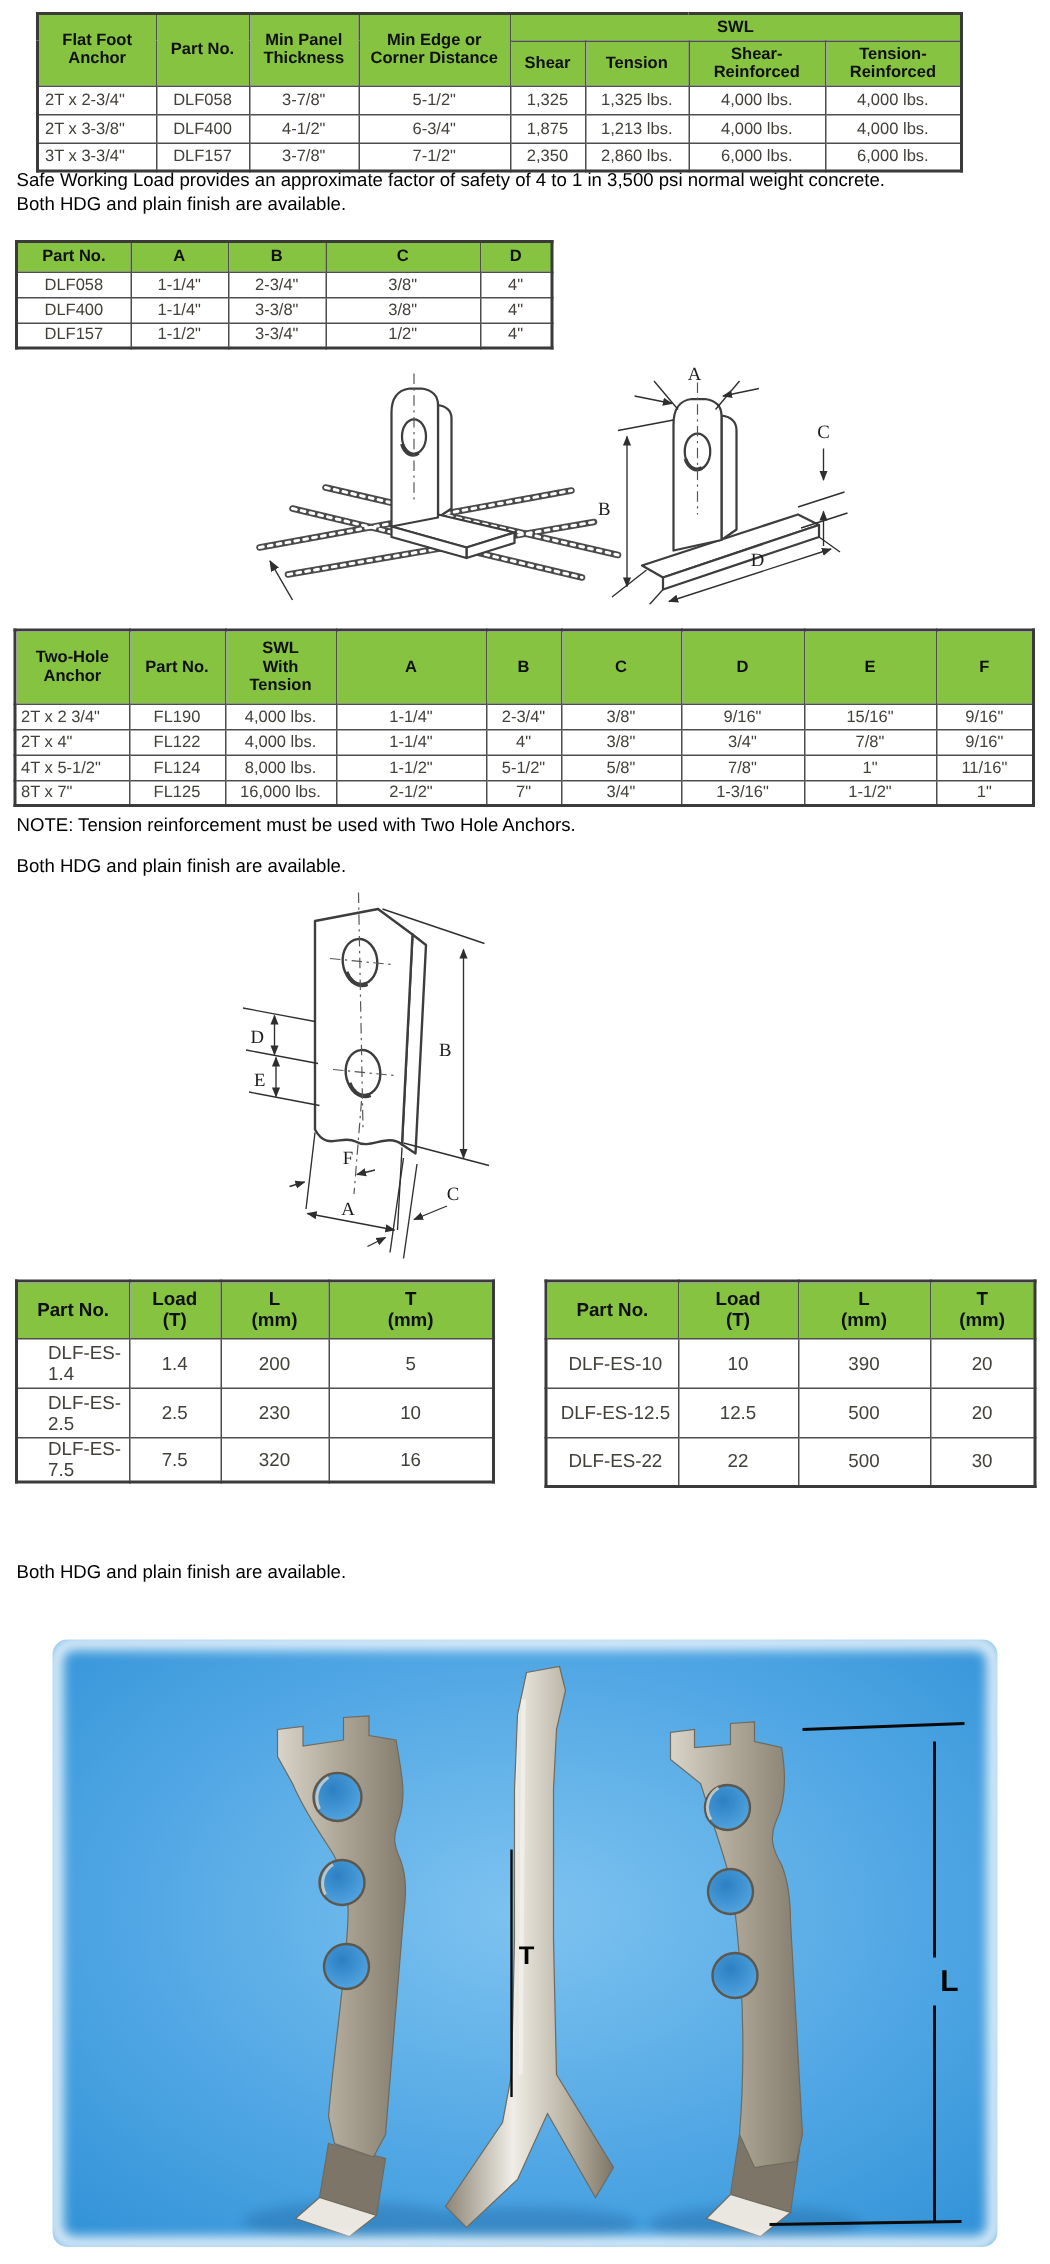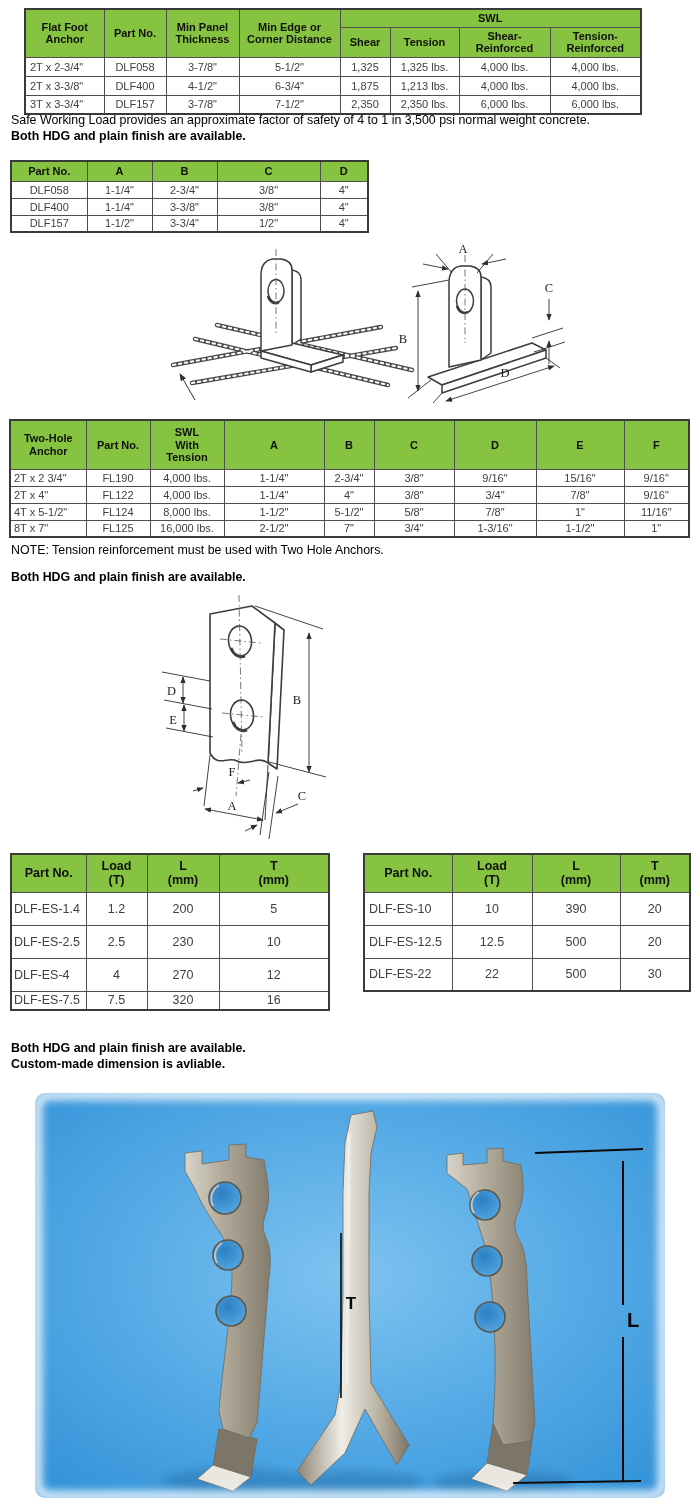--- a/index.html
+++ b/index.html
@@ -27,29 +27,29 @@
   .t3{left:9px;top:419px;width:679px;font-size:11px}
   .t3 th{font-size:11px}
   .t3 thead tr{height:49px}
   .t3 tbody tr{height:17px}
   .t3 td:first-child{text-align:left;padding-left:3px}
 
   .t4{left:10px;top:853px;width:318px;font-size:12.5px}
   .t4 thead tr{height:38px}
   .t4 tbody tr{height:33px}
   .t4 tbody tr:last-child{height:19px}
-  .t4 td:first-child{text-align:left;padding-left:2px}
+  .t4 td:first-child{text-align:left;padding-left:20px}
 
   .t5{left:363px;top:853px;width:326px;font-size:12.5px}
   .t5 thead tr{height:38px}
   .t5 tbody tr{height:33px}
-  .t5 td:first-child{text-align:left;padding-left:4px}
+  .t5 td:first-child{text-align:center;padding-left:4px}
 
   .cap{position:absolute;left:11px;font-size:12.4px;line-height:15px;width:684px;color:#000}
-  .bold{font-weight:bold}
+  .bold{font-weight:normal}
 
   .svgbox{position:absolute}
   .dim-text{font-family:"Liberation Serif",serif;font-size:12.5px;fill:#1c1c1c}
   .photo-label{font-family:"Liberation Sans",sans-serif;font-weight:bold;fill:#050505}
 </style>
 </head>
 <body>
 
 <div class="page">
 
@@ -104,21 +104,21 @@
           <td>1,213 lbs.</td>
           <td>4,000 lbs.</td>
           <td>4,000 lbs.</td>
         </tr>
         <tr>
           <td>3T x 3-3/4"</td>
           <td>DLF157</td>
           <td>3-7/8"</td>
           <td>7-1/2"</td>
           <td>2,350</td>
-          <td>2,350 lbs.</td>
+          <td>2,860 lbs.</td>
           <td>6,000 lbs.</td>
           <td>6,000 lbs.</td>
         </tr>
       </tbody>
   </table>
 
   <div class="cap" style="top:113px">Safe Working Load provides an approximate factor of safety of 4 to 1 in 3,500 psi normal weight concrete.</div>
   <div class="cap bold" style="top:129px">Both HDG and plain finish are available.</div>
 
   <table class="t2">
@@ -368,35 +368,29 @@
 (T)</th>
         <th class="pre">L
 (mm)</th>
         <th class="pre">T
 (mm)</th>
       </tr>
     </thead>
     <tbody>
         <tr>
           <td>DLF-ES-1.4</td>
-          <td>1.2</td>
+          <td>1.4</td>
           <td>200</td>
           <td>5</td>
         </tr>
         <tr>
           <td>DLF-ES-2.5</td>
           <td>2.5</td>
           <td>230</td>
           <td>10</td>
-        </tr>
-        <tr>
-          <td>DLF-ES-4</td>
-          <td>4</td>
-          <td>270</td>
-          <td>12</td>
         </tr>
         <tr>
           <td>DLF-ES-7.5</td>
           <td>7.5</td>
           <td>320</td>
           <td>16</td>
         </tr>
       </tbody>
   </table>
 
@@ -434,21 +428,20 @@
         <tr>
           <td>DLF-ES-22</td>
           <td>22</td>
           <td>500</td>
           <td>30</td>
         </tr>
       </tbody>
   </table>
 
   <div class="cap bold" style="top:1041px">Both HDG and plain finish are available.</div>
-  <div class="cap bold" style="top:1057px">Custom-made dimension is avliable.</div>
 
   <svg class="svgbox" style="left:35px;top:1093px" width="630" height="405" viewBox="0 0 630 405">
     <defs>
       <radialGradient id="bgGrad" cx="50%" cy="45%" r="75%">
         <stop offset="0%" stop-color="#7ec3f0"></stop>
         <stop offset="55%" stop-color="#51a7e4"></stop>
         <stop offset="100%" stop-color="#2f90d6"></stop>
       </radialGradient>
       <linearGradient id="metalV" x1="0" y1="0" x2="1" y2="0">
         <stop offset="0%" stop-color="#d9d4c9"></stop>

